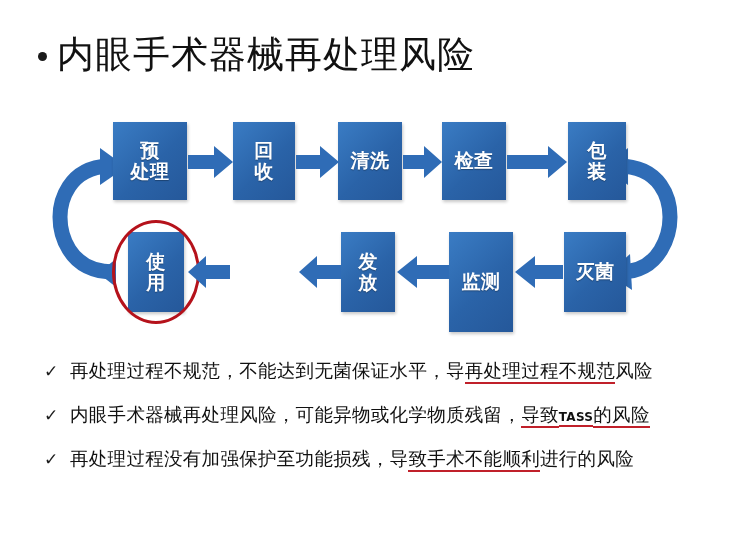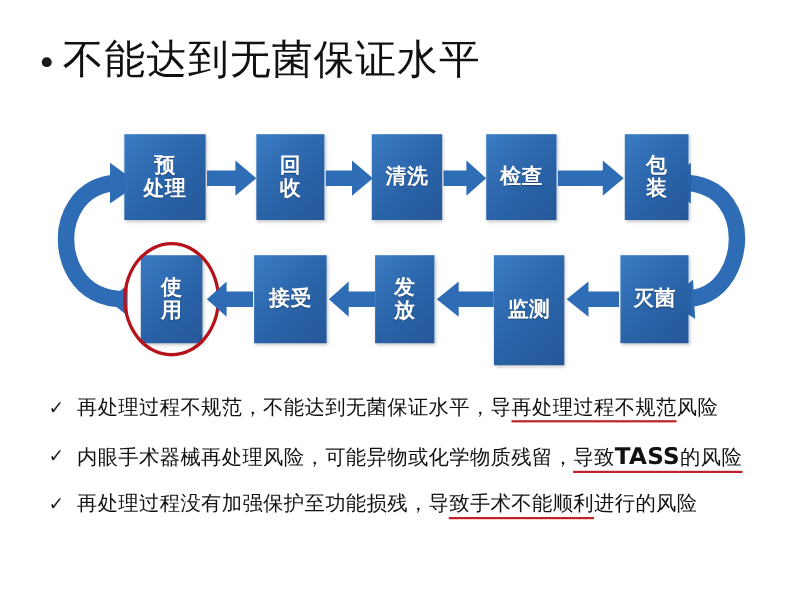--- a/index.html
+++ b/index.html
@@ -113,31 +113,31 @@
     letter-spacing: 0.3px;
     white-space: nowrap;
   }
   .uline {
     border-bottom: 2.5px solid #c0202a;
     padding-bottom: 1px;
   }
   .latin {
     font-family: "DejaVu Sans", "Liberation Sans", sans-serif;
     font-weight: 700;
-    font-size: 21px;
+    font-size: 12px;
   }
 </style>
 </head>
 <body>
 
 <div id="slide">
 
   <div id="title-row">
     <span id="title-bullet"></span>
-    <span id="title-text">不能达到无菌保证水平</span>
+    <span id="title-text">内眼手术器械再处理风险</span>
   </div>
 
   <div id="flow">
 
     <div class="flow-arrow" style="left:48px; top:22px;">
       <svg width="74" height="190" viewBox="0 0 74 190">
         <path d="M66 150 C 18 150, 12 108, 12 95 C 12 80, 20 46, 60 44" fill="none" stroke="#2f6cb6" stroke-width="15" stroke-linecap="butt"></path>
         <polygon points="52,26 78,45 52,63" fill="#2f6cb6"></polygon>
         <polygon points="68,137 50,151 68,165" fill="#2f6cb6"></polygon>
       </svg>
@@ -190,23 +190,20 @@
         <polygon points="0,10 41,10 41,1 60,17 41,33 41,24 0,24" fill="#2f6cb6"></polygon>
       </svg>
     </div>
 
     <div class="node" style="left:128px; top:132px; width:56px; height:80px;">
       <span class="node-label">使
 用</span>
     </div>
     <div id="red-circle" style="left:112px; top:120px; width:88px; height:104px;"></div>
 
-    <div class="node" style="left:231px; top:132px; width:66px; height:80px;">
-      <span class="node-label">接受</span>
-    </div>
     <div class="node" style="left:341px; top:132px; width:54px; height:80px;">
       <span class="node-label">发
 放</span>
     </div>
     <div class="node" style="left:449px; top:132px; width:64px; height:100px;">
       <span class="node-label">监测</span>
     </div>
     <div class="node" style="left:564px; top:132px; width:62px; height:80px;">
       <span class="node-label">灭菌</span>
     </div>

